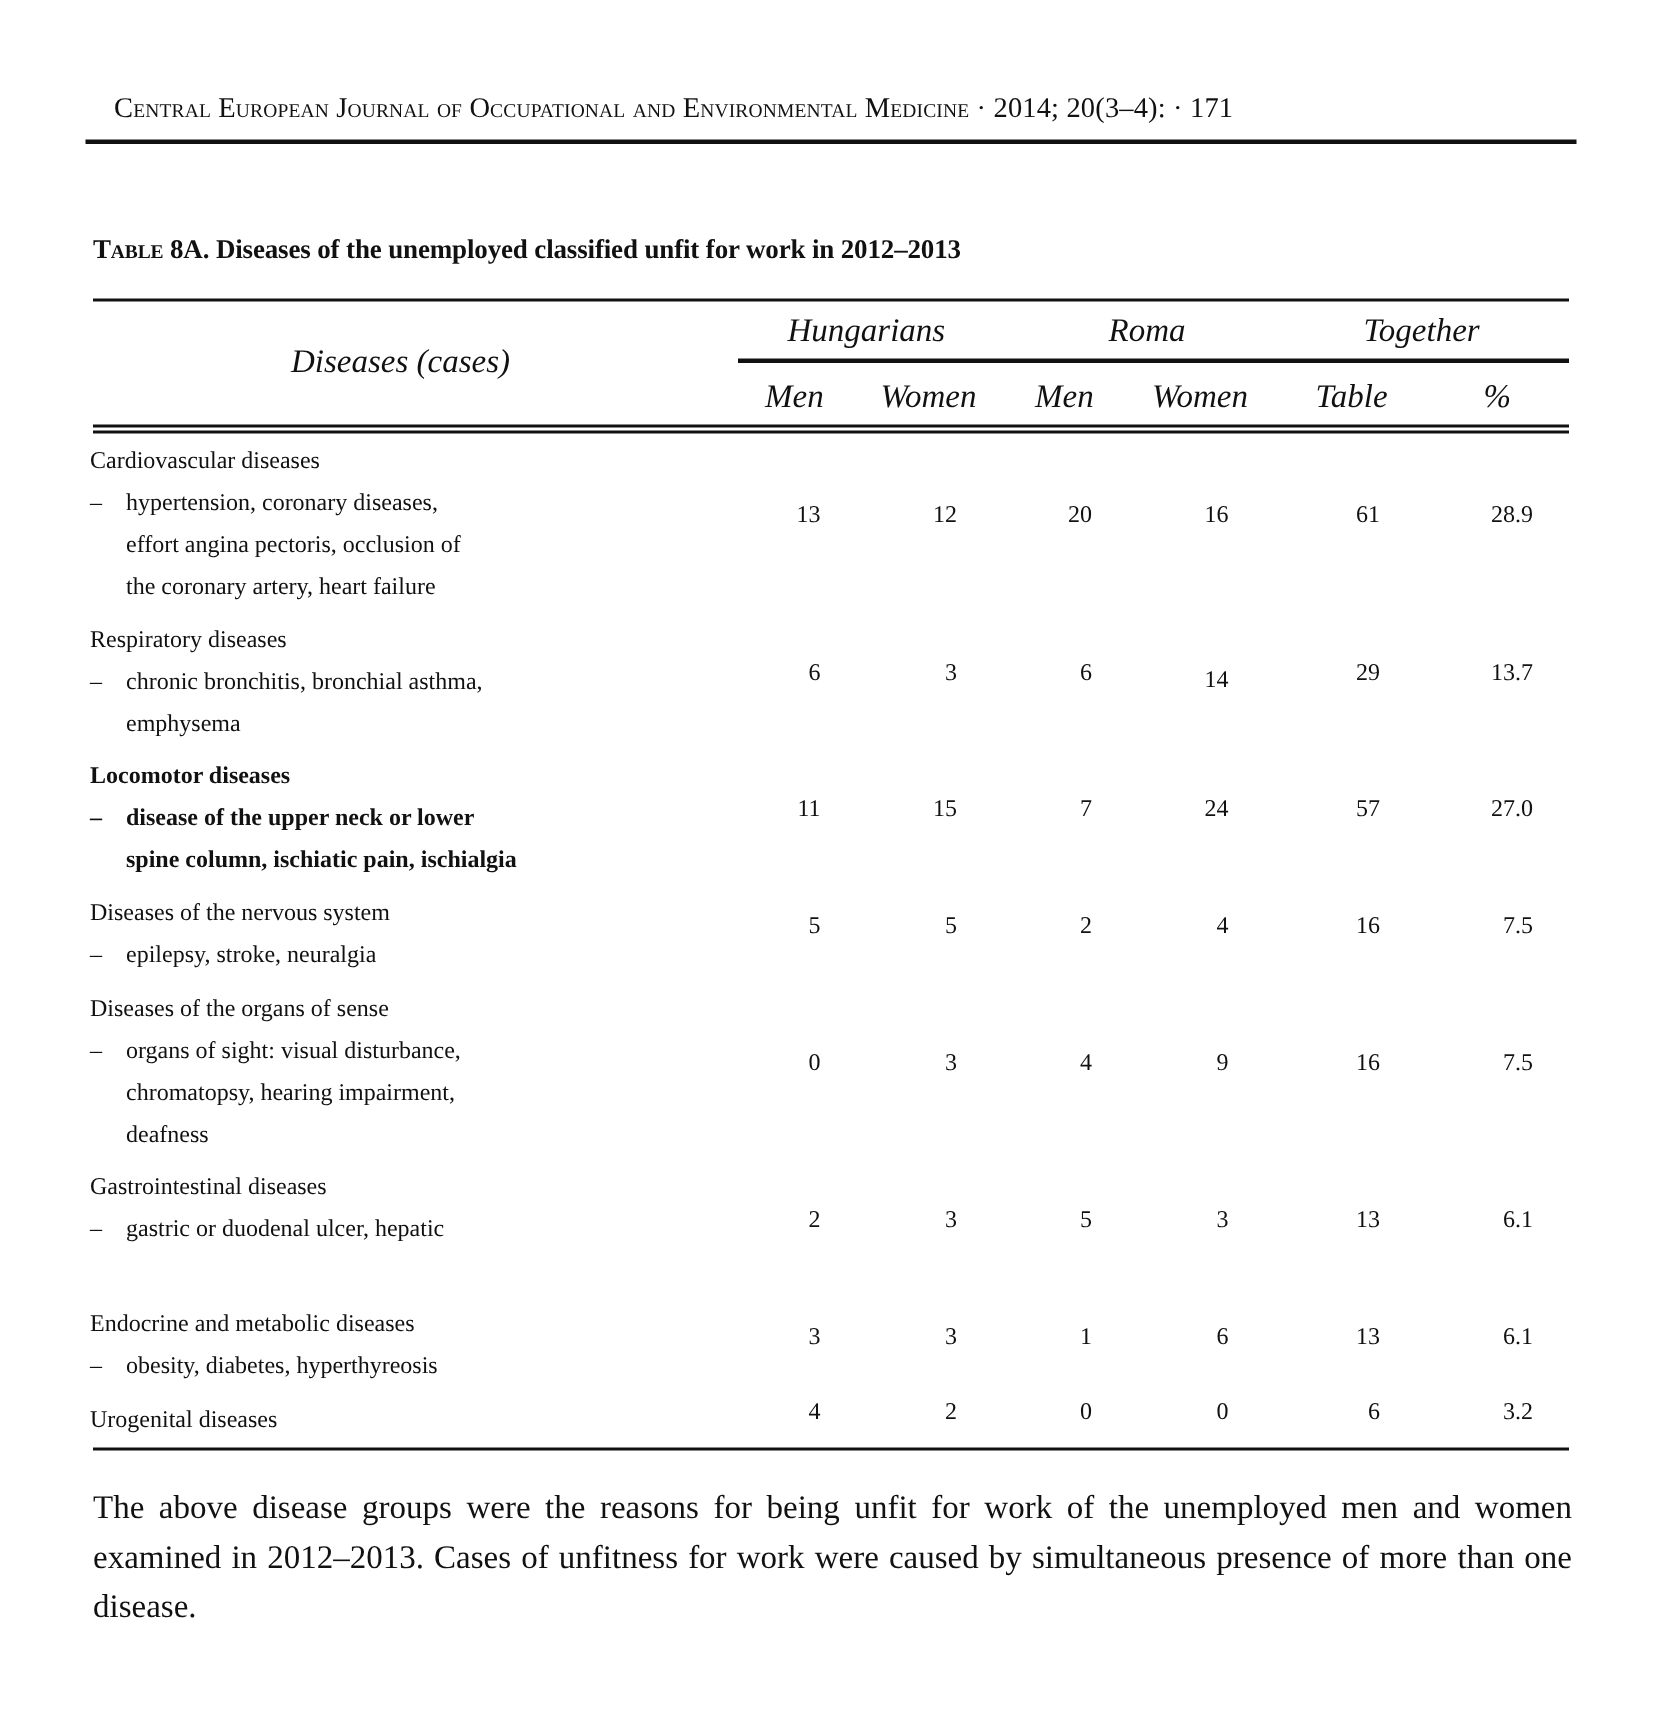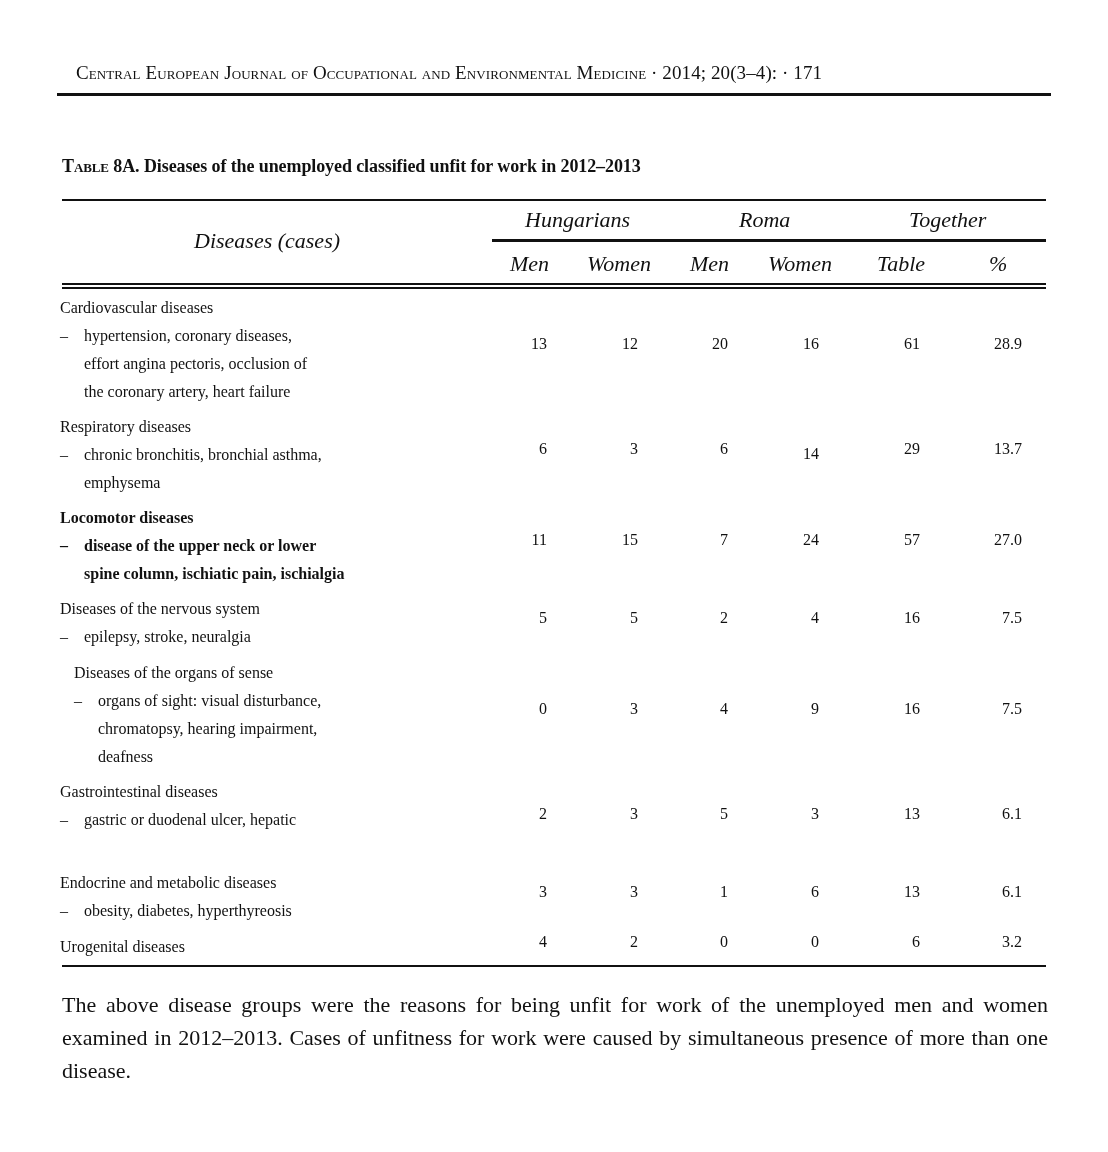--- a/index.html
+++ b/index.html
@@ -100,21 +100,21 @@
 </div>
 <div>
   <div class="cell" style="left:487px; top:609px;">5</div>
   <div class="cell" style="left:578px; top:609px;">5</div>
   <div class="cell" style="left:668px; top:609px;">2</div>
   <div class="cell" style="left:759px; top:609px;">4</div>
   <div class="cell" style="left:860px; top:609px;">16</div>
   <div class="cell" style="left:962px; top:609px;">7.5</div>
 </div>
 
-<div class="desc" style="top:659px;margin-left:14px;">
+<div class="desc" style="top:659px;">
   <span>Diseases of the organs of sense</span>
   <span class="sub"><span class="dash">–</span><span>organs of sight: visual disturbance,</span></span>
   <span class="sub">chromatopsy, hearing impairment,</span>
   <span class="sub">deafness</span>
 </div>
 <div>
   <div class="cell" style="left:487px; top:700px;">0</div>
   <div class="cell" style="left:578px; top:700px;">3</div>
   <div class="cell" style="left:668px; top:700px;">4</div>
   <div class="cell" style="left:759px; top:700px;">9</div>

